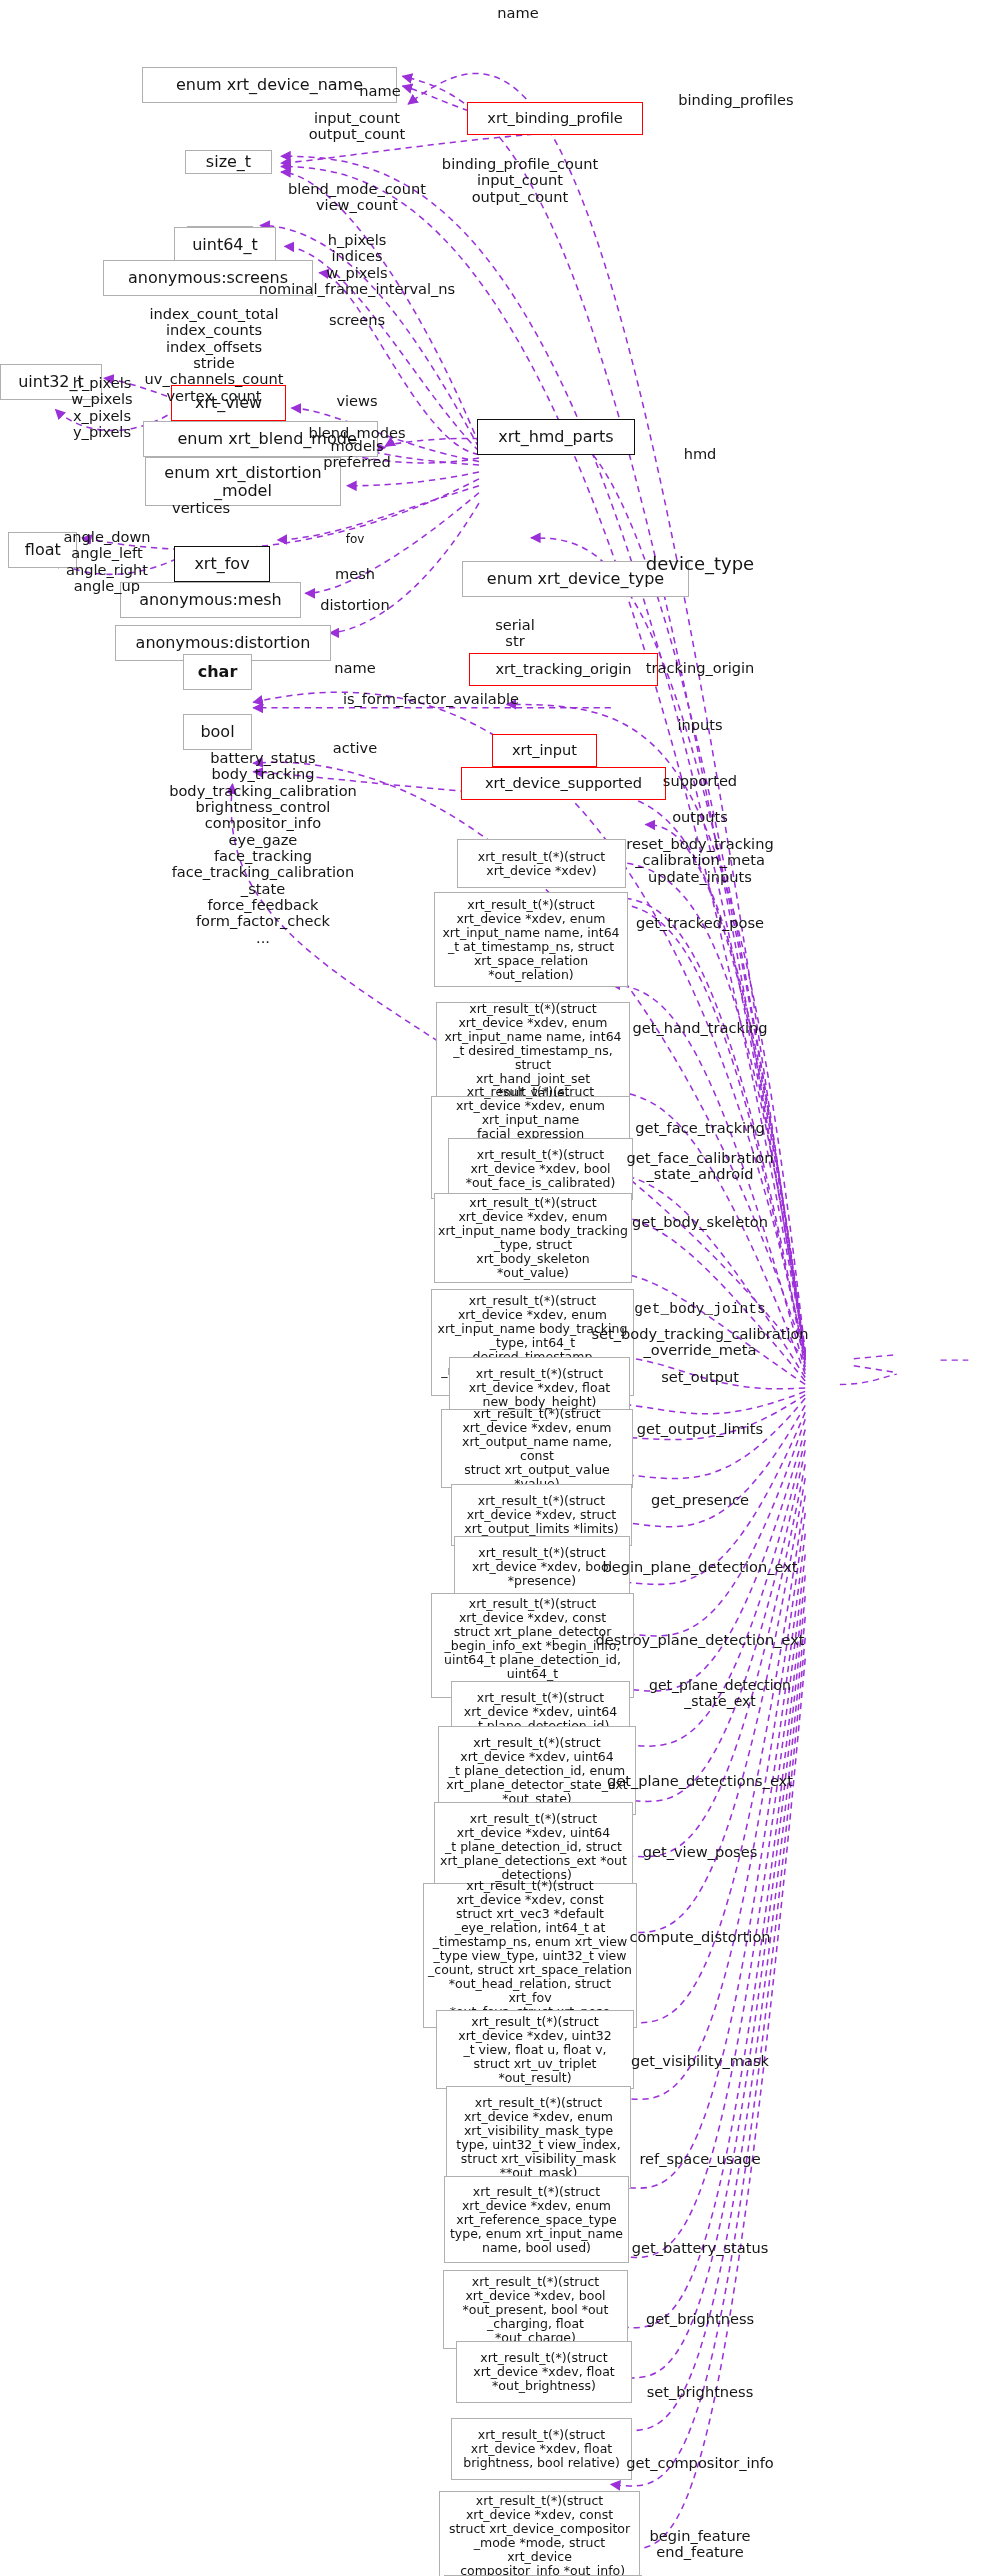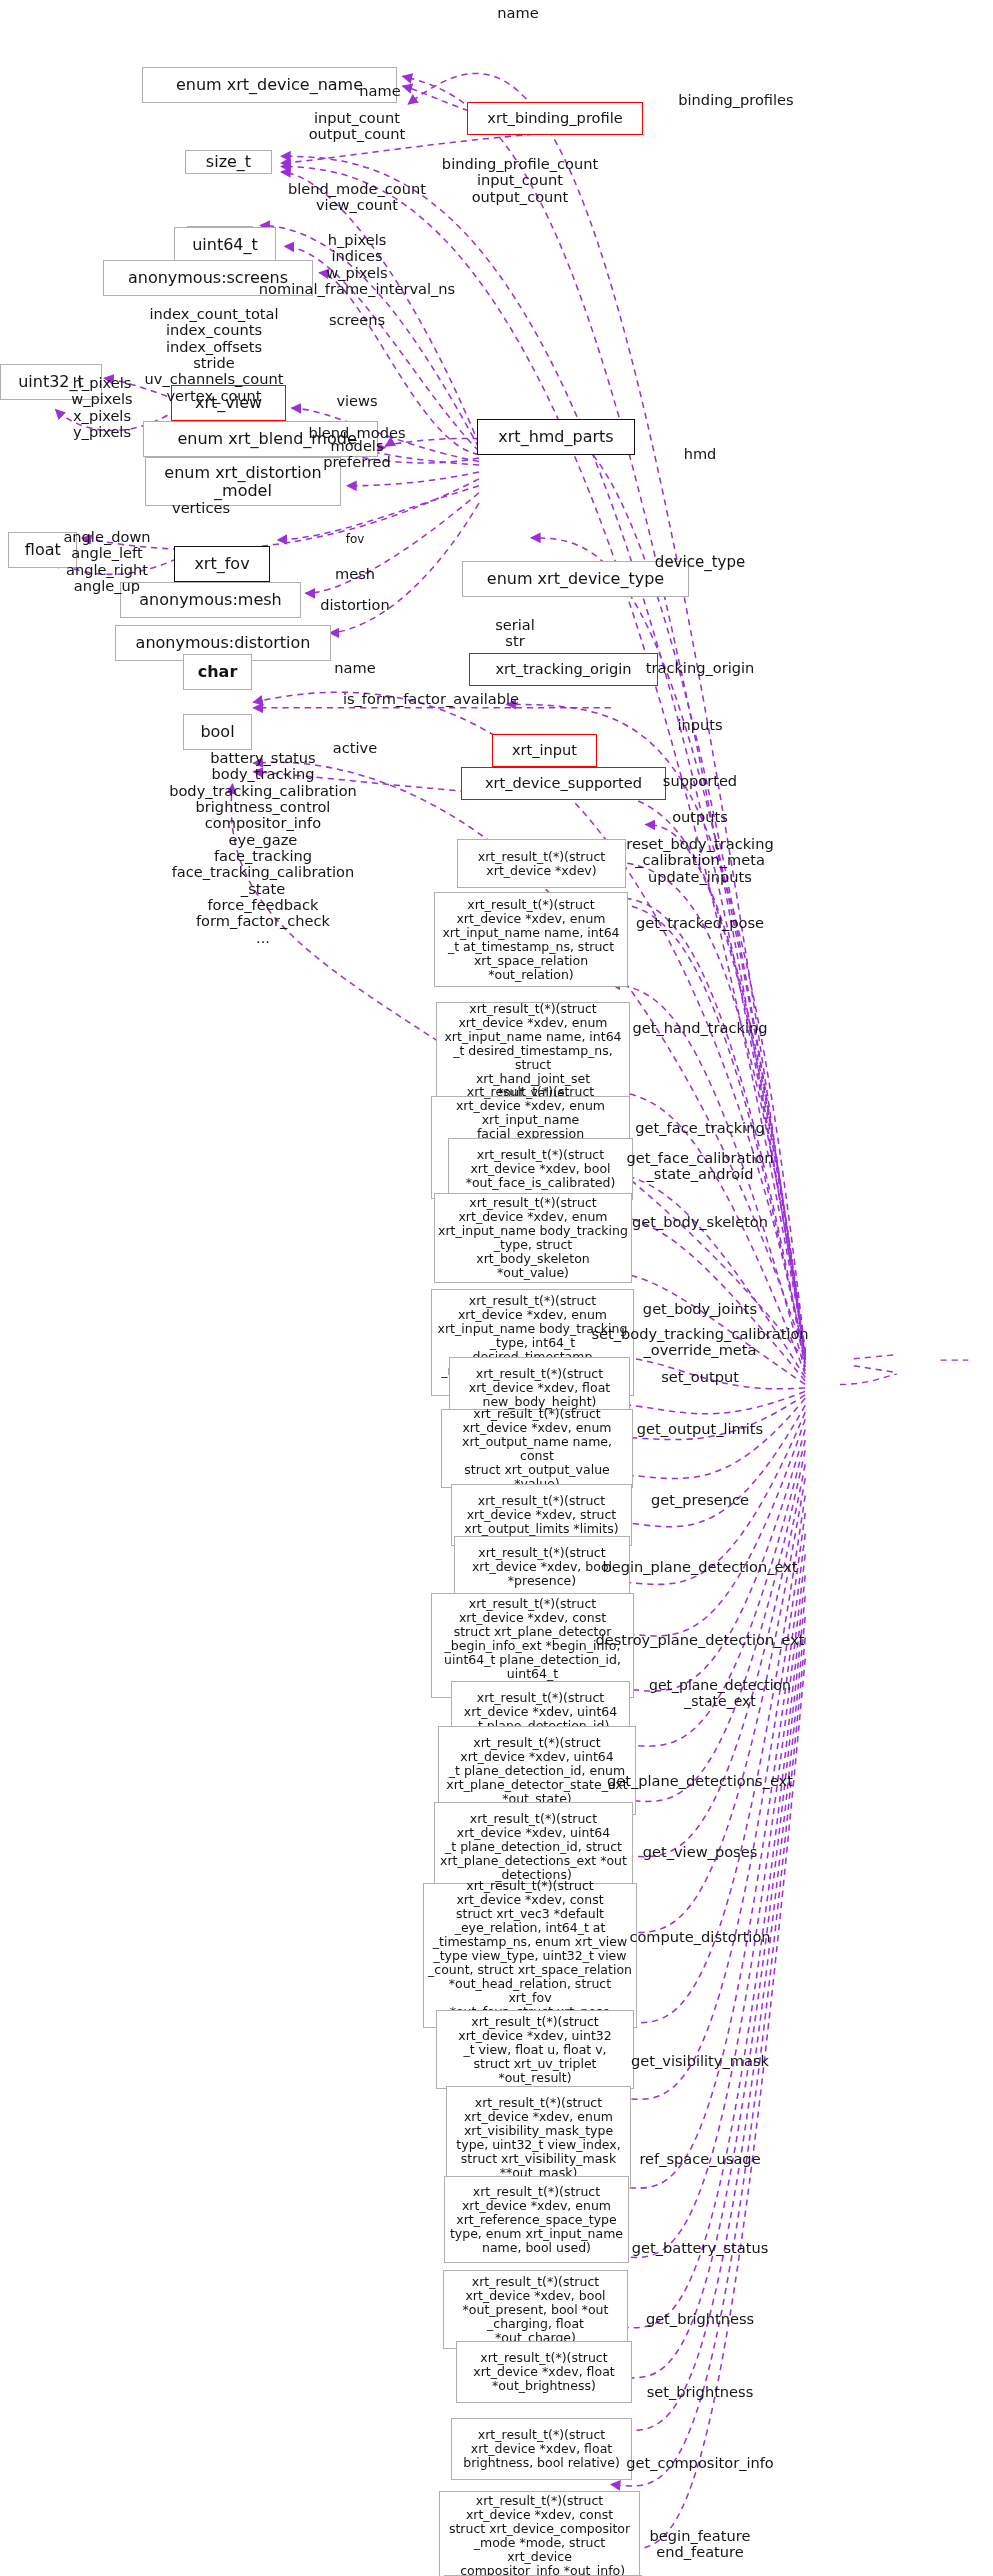--- a/index.html
+++ b/index.html
@@ -314,21 +314,21 @@
 angle_left
 angle_right
 angle_up</div>
       <div class="lbl" style="left: 355px; top: 533px; font-size: 12px;">fov</div>
       <div class="lbl" style="left: 355px; top: 566px; font-size: 14.6px;">mesh</div>
       <div class="lbl" style="left: 355px; top: 597px; font-size: 14.6px;">distortion</div>
       <div class="lbl" style="left: 515px; top: 617px; font-size: 14.6px;">serial
 str</div>
       <div class="lbl" style="left: 355px; top: 660px; font-size: 14.6px;">name</div>
       <div class="lbl" style="left: 700px; top: 446px; font-size: 14.6px;">hmd</div>
-      <div class="lbl" style="left: 700px; top: 554px; font-size: 15px;">device_type</div>
+      <div class="lbl" style="left: 700px; top: 554px; font-size: 18px;">device_type</div>
       <div class="lbl" style="left: 700px; top: 660px; font-size: 14.6px;">tracking_origin</div>
       <div class="lbl" style="left: 431px; top: 691px; font-size: 14.6px;">is_form_factor_available</div>
       <div class="lbl" style="left: 700px; top: 717px; font-size: 14.6px;">inputs</div>
       <div class="lbl" style="left: 355px; top: 740px; font-size: 14.6px;">active</div>
       <div class="lbl" style="left: 263px; top: 750px; font-size: 14.6px;">battery_status
 body_tracking
 body_tracking_calibration
 brightness_control
 compositor_info
 eye_gaze
@@ -342,21 +342,21 @@
       <div class="lbl" style="left: 700px; top: 809px; font-size: 14.6px;">outputs</div>
       <div class="lbl" style="left: 700px; top: 836px; font-size: 14.6px;">reset_body_tracking
 _calibration_meta
 update_inputs</div>
       <div class="lbl" style="left: 700px; top: 915px; font-size: 14.6px;">get_tracked_pose</div>
       <div class="lbl" style="left: 700px; top: 1020px; font-size: 14.6px;">get_hand_tracking</div>
       <div class="lbl" style="left: 700px; top: 1120px; font-size: 14.6px;">get_face_tracking</div>
       <div class="lbl" style="left: 700px; top: 1150px; font-size: 14.6px;">get_face_calibration
 _state_android</div>
       <div class="lbl" style="left: 700px; top: 1214px; font-size: 14.6px;">get_body_skeleton</div>
-      <div class="lbl" style="left: 700px; top: 1301px; font-size: 14.6px;">get_body_joints</div>
+      <div class="lbl" style="left: 700px; top: 1301px; font-size: 14.6px; font-family: Liberation Mono, monospace;">get_body_joints</div>
       <div class="lbl" style="left: 700px; top: 1326px; font-size: 14.6px;">set_body_tracking_calibration
 _override_meta</div>
       <div class="lbl" style="left: 700px; top: 1369px; font-size: 14.6px;">set_output</div>
       <div class="lbl" style="left: 700px; top: 1421px; font-size: 14.6px;">get_output_limits</div>
       <div class="lbl" style="left: 700px; top: 1492px; font-size: 14.6px;">get_presence</div>
       <div class="lbl" style="left: 700px; top: 1559px; font-size: 14.6px;">begin_plane_detection_ext</div>
       <div class="lbl" style="left: 700px; top: 1632px; font-size: 14.6px;">destroy_plane_detection_ext</div>
       <div class="lbl" style="left: 720px; top: 1678px; font-size: 14px;">get_plane_detection
 _state_ext</div>
       <div class="lbl" style="left: 700px; top: 1773px; font-size: 14.6px;">get_plane_detections_ext</div>

